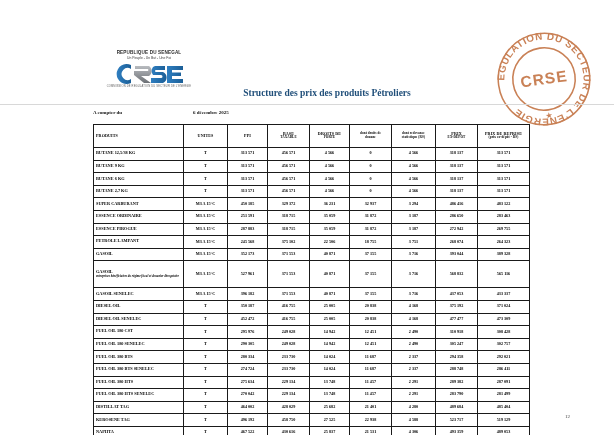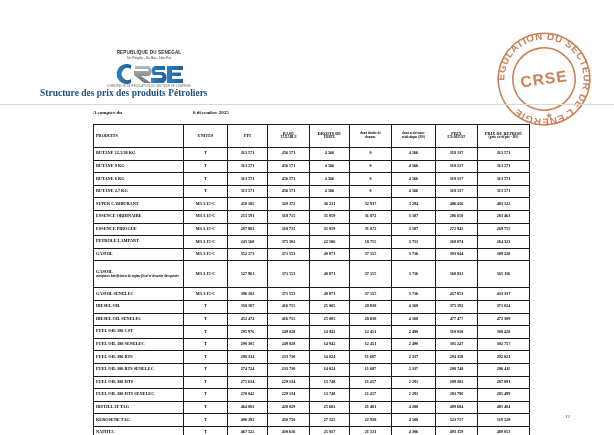--- a/index.html
+++ b/index.html
@@ -70,20 +70,21 @@
     opacity: .88;
     transform: rotate(-8deg);
   }
 
   
   .doc-title {
     position: absolute;
     left: 0;
     right: 0;
     top: 88px;
+    text-align: center;
     padding-left: 40px;
     font-size: 9.5px;
     font-weight: bold;
     color: #1f4e79;
     font-family: "Liberation Serif", serif;
   }
 
   .rule {
     position: absolute;
     left: 0;

